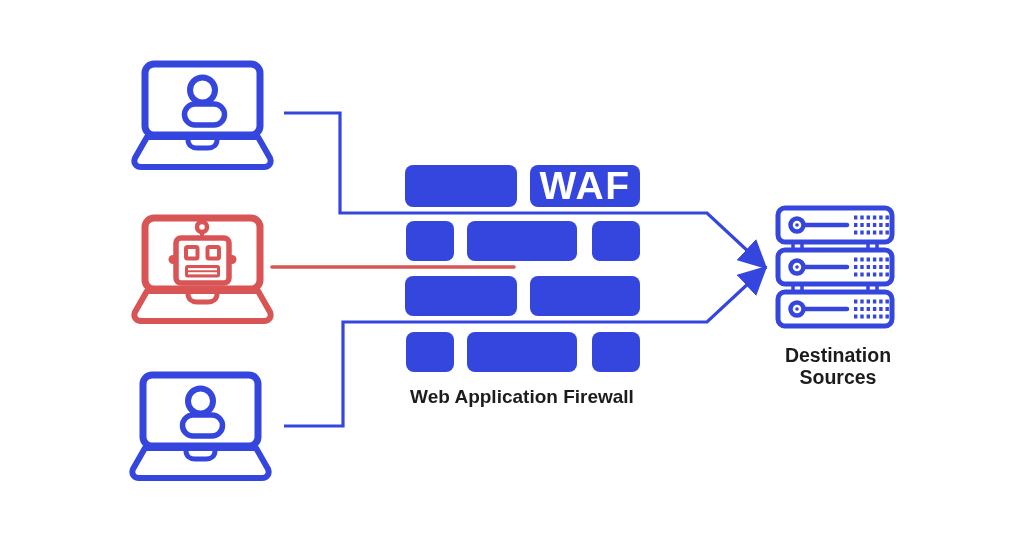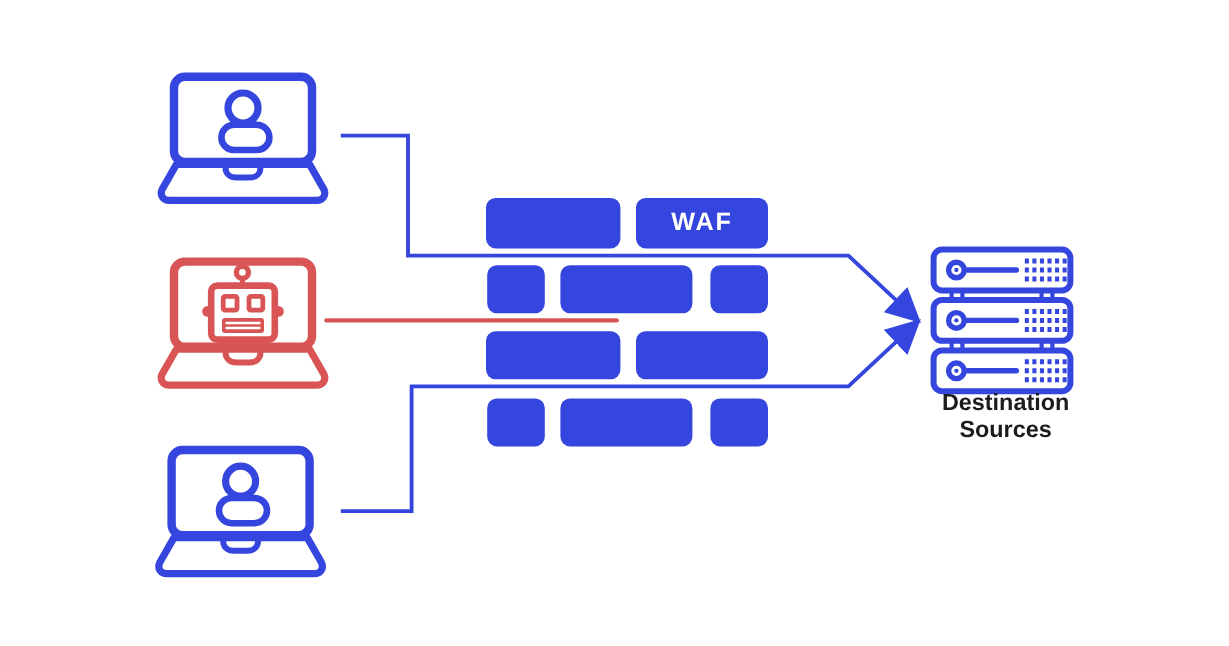--- a/index.html
+++ b/index.html
@@ -41,33 +41,33 @@
     background: var(--color-blue, #3546DE);
     border-radius: 8px;
   }
   .waf-badge-text {
     position: absolute;
     inset: 0;
     display: flex;
     align-items: center;
     justify-content: center;
     color: var(--color-badge_text, #ffffff);
-    font-size: 21px;
+    font-size: 39px;
     font-weight: 700;
     letter-spacing: 1.5px;
   }
   .caption {
     position: absolute;
     color: var(--color-text, #1C1C1C);
     font-weight: 700;
     text-align: center;
   }
   .caption-sources { left: 95px;  top: 487px; width: 230px; font-size: 19.5px; }
   .caption-firewall { left: 392px; top: 386px; width: 260px; font-size: 19px; }
-  .caption-destination { left: 777px; top: 326px; width: 122px; font-size: 19.5px; line-height: 21.5px; }
+  .caption-destination { left: 777px; top: 345px; width: 122px; font-size: 19.5px; line-height: 21.5px; }
 </style>
 </head>
 <body>
 
 <div class="stage">
 
   <svg class="diagram-layer" viewBox="0 0 1024 538">
     <defs>
       <marker id="arrowhead" viewBox="0 0 9 9" refX="2" refY="4.5" markerWidth="9" markerHeight="9" orient="auto">
         <path d="M0,0 L9,4.5 L0,9 Z" class="arrow-fill"></path>
@@ -161,19 +161,20 @@
 
     <div class="brick" style="left:405px; top:276px; width:112px; height:40px;"></div>
     <div class="brick" style="left:530px; top:276px; width:110px; height:40px;"></div>
 
     <div class="brick" style="left:406px; top:332px; width:48px;  height:40px;"></div>
     <div class="brick" style="left:467px; top:332px; width:110px; height:40px;"></div>
     <div class="brick" style="left:592px; top:332px; width:48px;  height:40px;"></div>
   </div>
 
 
+  <div class="caption caption-firewall">Web Application Firewall</div>
 
   <div class="caption caption-destination">
     <div>Destination</div>
     <div>Sources</div>
   </div>
 
 </div>
 
 </body></html>

